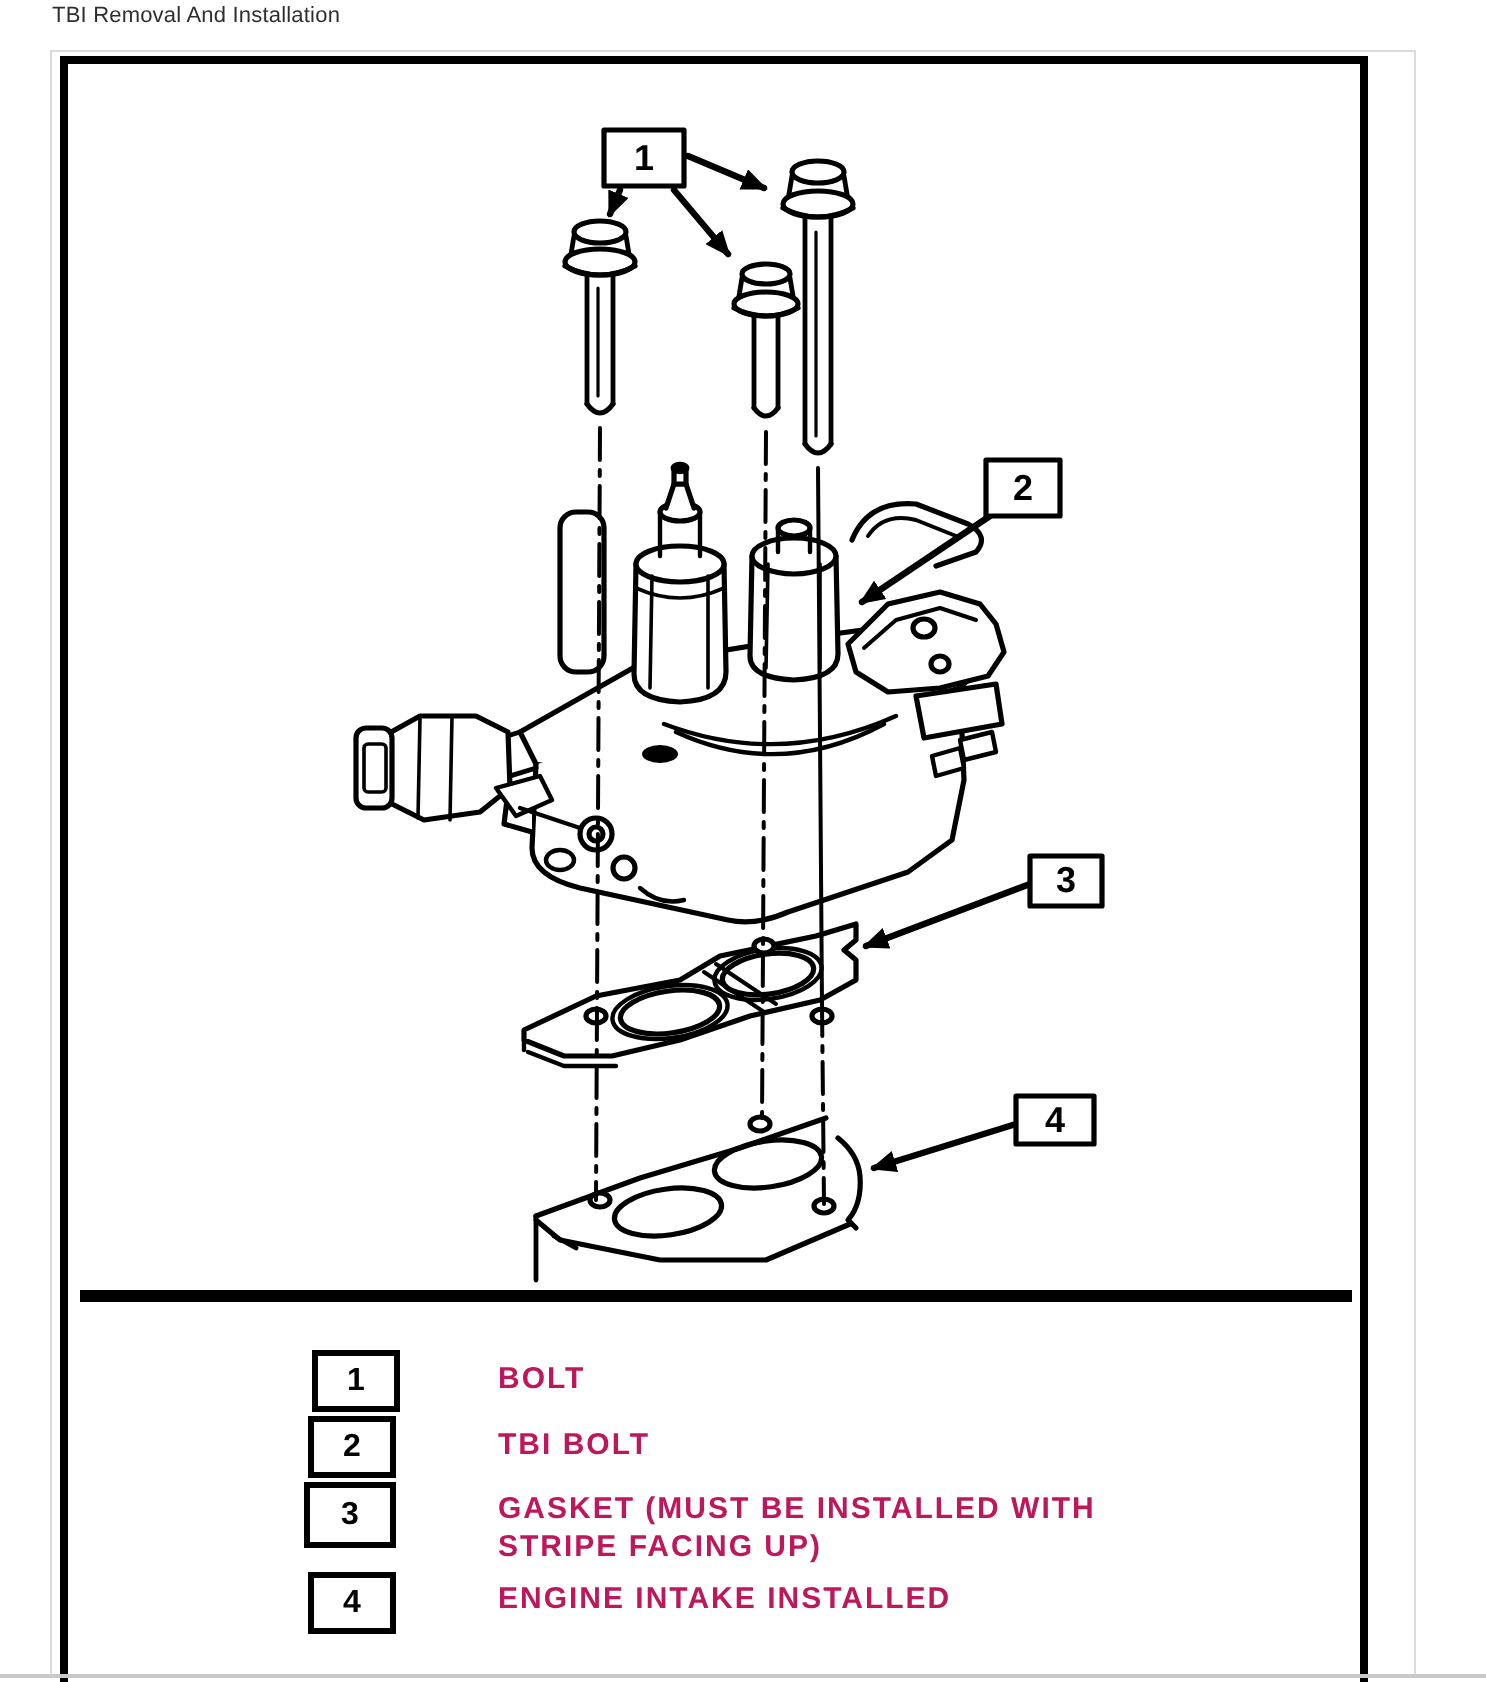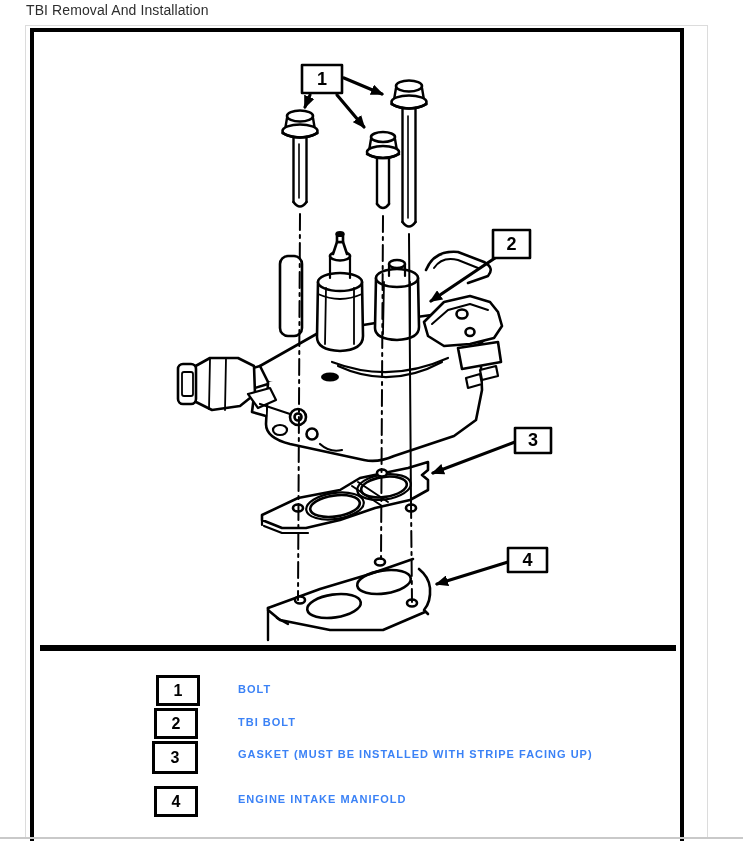--- a/index.html
+++ b/index.html
@@ -2,43 +2,43 @@
 <html><head>
 <meta charset="utf-8">
 <style>
   html,body{margin:0;padding:0;}
   body{
     width:743px;height:841px;position:relative;background:#ffffff;
     font-family:"Liberation Sans",sans-serif;overflow:hidden;
   }
   .page-title{
     position:absolute;left:26px;top:2px;
-    font-size:14px;font-weight:400;color:#2e2e2e;letter-spacing:.1px;
+    font-size:11px;font-weight:400;color:#2e2e2e;letter-spacing:.1px;
   }
   .content-panel{
     position:absolute;left:25px;top:25px;width:683px;height:812px;
     border:1px solid #dcdcdc;border-bottom:none;background:#ffffff;box-sizing:border-box;
   }
   .figure-frame{
     position:absolute;left:30px;top:28px;width:654px;height:813px;
     border:4px solid #000;border-bottom:none;background:#ffffff;box-sizing:border-box;
   }
   .diagram-svg{position:absolute;left:34px;top:32px;}
   .bottom-rule{
     position:absolute;left:0;top:837px;width:743px;height:2px;background:#c9c9c9;
   }
   .legend{position:absolute;left:0;top:0;width:743px;height:841px;pointer-events:none;}
   .num-box{
     position:absolute;width:38px;height:25px;border:3px solid #000;background:#fff;
     display:flex;align-items:center;justify-content:center;
     font-size:16px;font-weight:700;color:#000;box-sizing:content-box;
   }
   .legend-label{
-    position:absolute;font-size:11px;font-weight:700;color:#3b82f6;
-    letter-spacing:1px;line-height:19px;white-space:nowrap;
+    position:absolute;font-size:15px;font-weight:700;color:#be185d;
+    letter-spacing:1px;line-height:19px;white-space:nowrap;margin-left:11px;
   }
   .legend-label.wrap{white-space:normal;width:360px;}
 </style>
 </head>
 <body>
 
 <div class="page-title">TBI Removal And Installation</div>
 
 <div class="content-panel"></div>
 <div class="figure-frame"></div>
@@ -210,17 +210,17 @@
   <div>
     <div class="num-box" style="left:154px;top:708px;">2</div>
     <div class="legend-label" style="left:238px;top:713px;">TBI BOLT</div>
   </div>
   <div>
     <div class="num-box" style="left:152px;top:741px;width:40px;height:27px;">3</div>
     <div class="legend-label wrap" style="left:238px;top:745px;">GASKET (MUST BE INSTALLED WITH STRIPE FACING UP)</div>
   </div>
   <div>
     <div class="num-box" style="left:154px;top:786px;">4</div>
-    <div class="legend-label" style="left:238px;top:790px;">ENGINE INTAKE MANIFOLD</div>
+    <div class="legend-label" style="left:238px;top:790px;">ENGINE INTAKE INSTALLED</div>
   </div>
 </div>
 
 <div class="bottom-rule"></div>
 
 </body></html>

